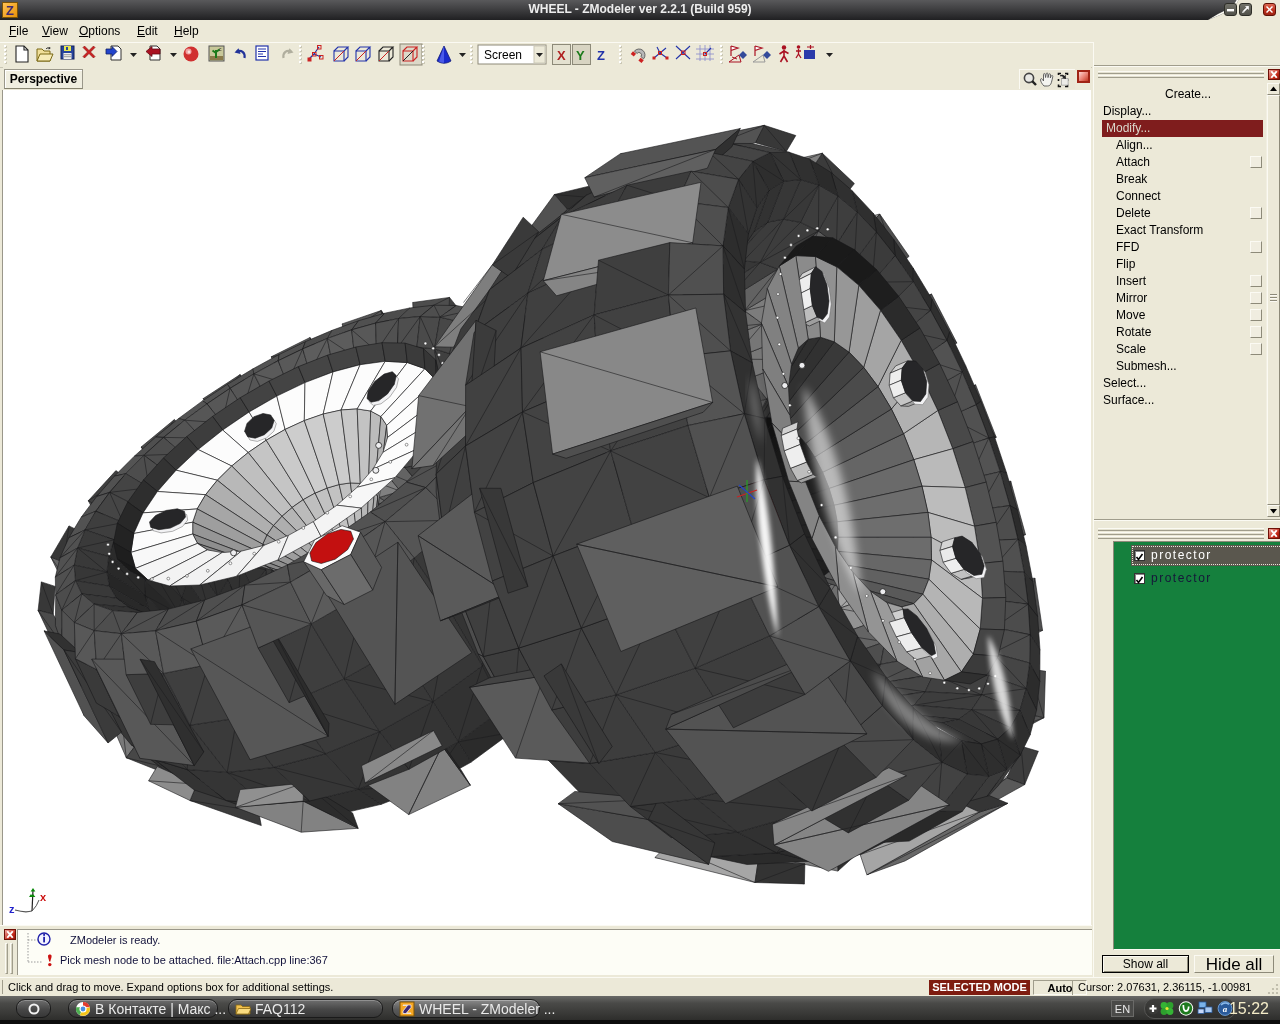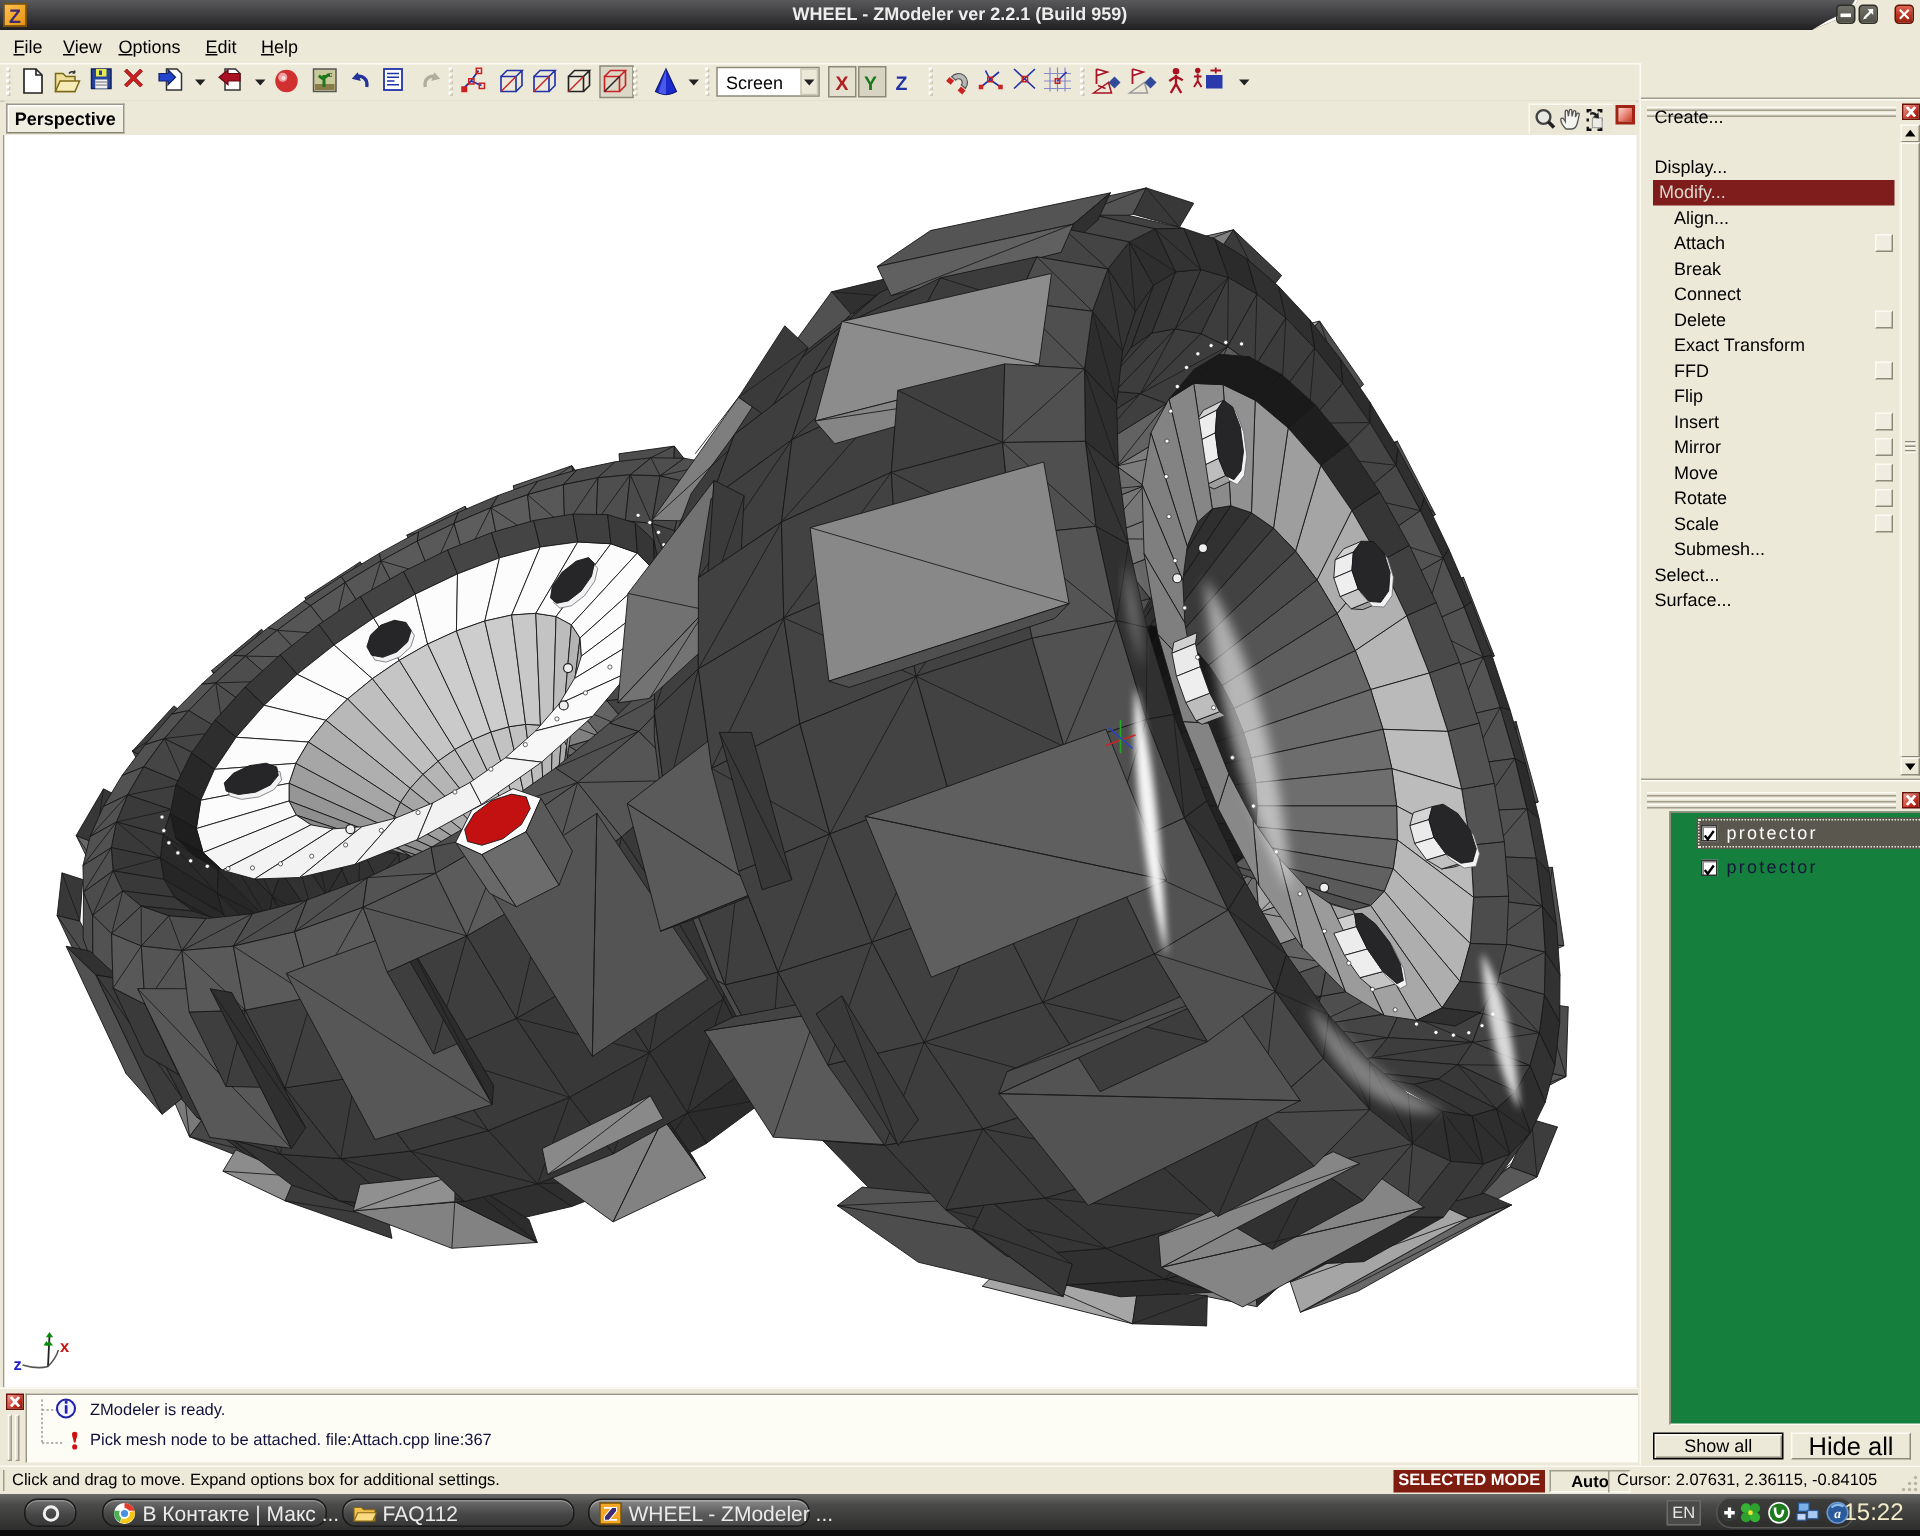--- a/index.html
+++ b/index.html
@@ -1818,31 +1818,31 @@
   <div class="griplv" style="left:10px; top:17px; height:31px;"></div>
   <div id="logbox">
     <svg style="position:absolute;left:0;top:0" width="60" height="46" viewBox="0 0 60 46">
       <path d="M10,3 L10,32 M10,10 L20,10 M10,32 L24,32" stroke="#9a9a9a" stroke-width="1" stroke-dasharray="1.5,1.5" fill="none"></path>
       <circle cx="26" cy="9" r="6" fill="#f4f4ff" stroke="#2222aa" stroke-width="1.4"></circle>
       <rect x="25.2" y="3.6" width="1.8" height="2.2" fill="#2222aa"></rect>
       <rect x="25.2" y="6.8" width="1.8" height="5.6" fill="#2222aa"></rect>
       <path d="M30,26 C30,24 33.6,24 33.6,26 C33.6,28 32.6,29.4 32.4,31.6 L31.2,31.6 C31,29.4 30,28 30,26 Z" fill="#cc1111"></path>
       <circle cx="31.8" cy="34.6" r="1.7" fill="#cc1111"></circle>
     </svg>
-    <div style="position:absolute; left:42px; top:4px;">ZModeler is ready.</div>
+    <div style="position:absolute; left:52px; top:4px;">ZModeler is ready.</div>
     <div style="position:absolute; left:42px; top:24px;">Pick mesh node to be attached. file:Attach.cpp line:367</div>
   </div>
 </div>
 
 <div id="statusbar">
   <div style="position:absolute; left:2px; top:2px; width:2px; height:14px; border-left:1px solid #a09d8c;"></div>
   <div style="position:absolute; left:8px; top:3px;">Click and drag to move. Expand options box for additional settings.</div>
   <div style="position:absolute; left:929px; top:2px; width:101px; height:15px; background:#7e1c10; color:#fff; font-weight:bold; text-align:center; line-height:15px; font-size:11px;">SELECTED MODE</div>
   <div style="position:absolute; left:1033px; top:2px; width:54px; height:15px; font-weight:bold; text-align:center; line-height:14px; border:1px solid; border-color:#a09d8c #fbfaf3 #fbfaf3 #a09d8c;">Auto</div>
-  <div style="position:absolute; left:1072px; top:2px; width:200px; height:15px; border-left:1px solid #a09d8c; line-height:15px; padding-left:5px;">Cursor: 2.07631, 2.36115, -0.84105</div>
+  <div style="position:absolute; left:1072px; top:2px; width:200px; height:15px; border-left:1px solid #a09d8c; line-height:15px; padding-left:5px;">Cursor: 2.07631, 2.36115, -1.00981</div>
   <svg style="position:absolute; right:1px; top:5px;" width="12" height="12" viewBox="0 0 12 12">
     <g fill="#b8b5a4">
         <circle cx="10" cy="2" r="1.1"></circle>
         <circle cx="10" cy="6" r="1.1"></circle>
         <circle cx="10" cy="10" r="1.1"></circle>
         <circle cx="6" cy="6" r="1.1"></circle>
         <circle cx="6" cy="10" r="1.1"></circle>
         <circle cx="2" cy="10" r="1.1"></circle>
       </g>
   </svg>
@@ -1867,21 +1867,21 @@
   <div style="position:absolute; left:172px; top:53px; width:14px; height:410px; background:#f2efe2;"></div>
   <div style="position:absolute; left:173px; top:53px; width:13px; height:410px; background:#ece9d8; border:1px solid; border-color:#fbfaf3 #8d8a79 #8d8a79 #fbfaf3;"></div>
   <div style="position:absolute; left:176px; top:252px; width:7px; height:1.5px; border-top:1px solid #8d8a79; border-bottom:1px solid #fbfaf3;"></div>
   <div style="position:absolute; left:176px; top:255px; width:7px; height:1.5px; border-top:1px solid #8d8a79; border-bottom:1px solid #fbfaf3;"></div>
   <div style="position:absolute; left:176px; top:258px; width:7px; height:1.5px; border-top:1px solid #8d8a79; border-bottom:1px solid #fbfaf3;"></div>
   <div class="scrbtn" style="left:173px; top:463px;">
       <svg width="11" height="10" viewBox="0 0 11 10">
         <path d="M5.5,7.5 L9,3 L2,3 Z" fill="#000"></path>
       </svg>
     </div>
-  <div class="rrow" style="top:28px;">Create...</div>
+  <div class="rrow" style="top:44px;text-align:center;">Create...</div>
   <div class="rrow" style="top:61px;">Display...</div>
   <div class="rrow" style="top:78px; left:8px; width:161px; background:#7f1d1d; color:#dbd8cc; padding-left:4px;">Modify...</div>
   <div class="rrow" style="top:95px; left:22px;">Align...</div>
   <div class="rrow" style="top:112px; left:22px;">Attach</div>
   <div class="rrow" style="top:129px; left:22px;">Break</div>
   <div class="rrow" style="top:146px; left:22px;">Connect</div>
   <div class="rrow" style="top:163px; left:22px;">Delete</div>
   <div class="rrow" style="top:180px; left:22px;">Exact Transform</div>
   <div class="rrow" style="top:197px; left:22px;">FFD</div>
   <div class="rrow" style="top:214px; left:22px;">Flip</div>

